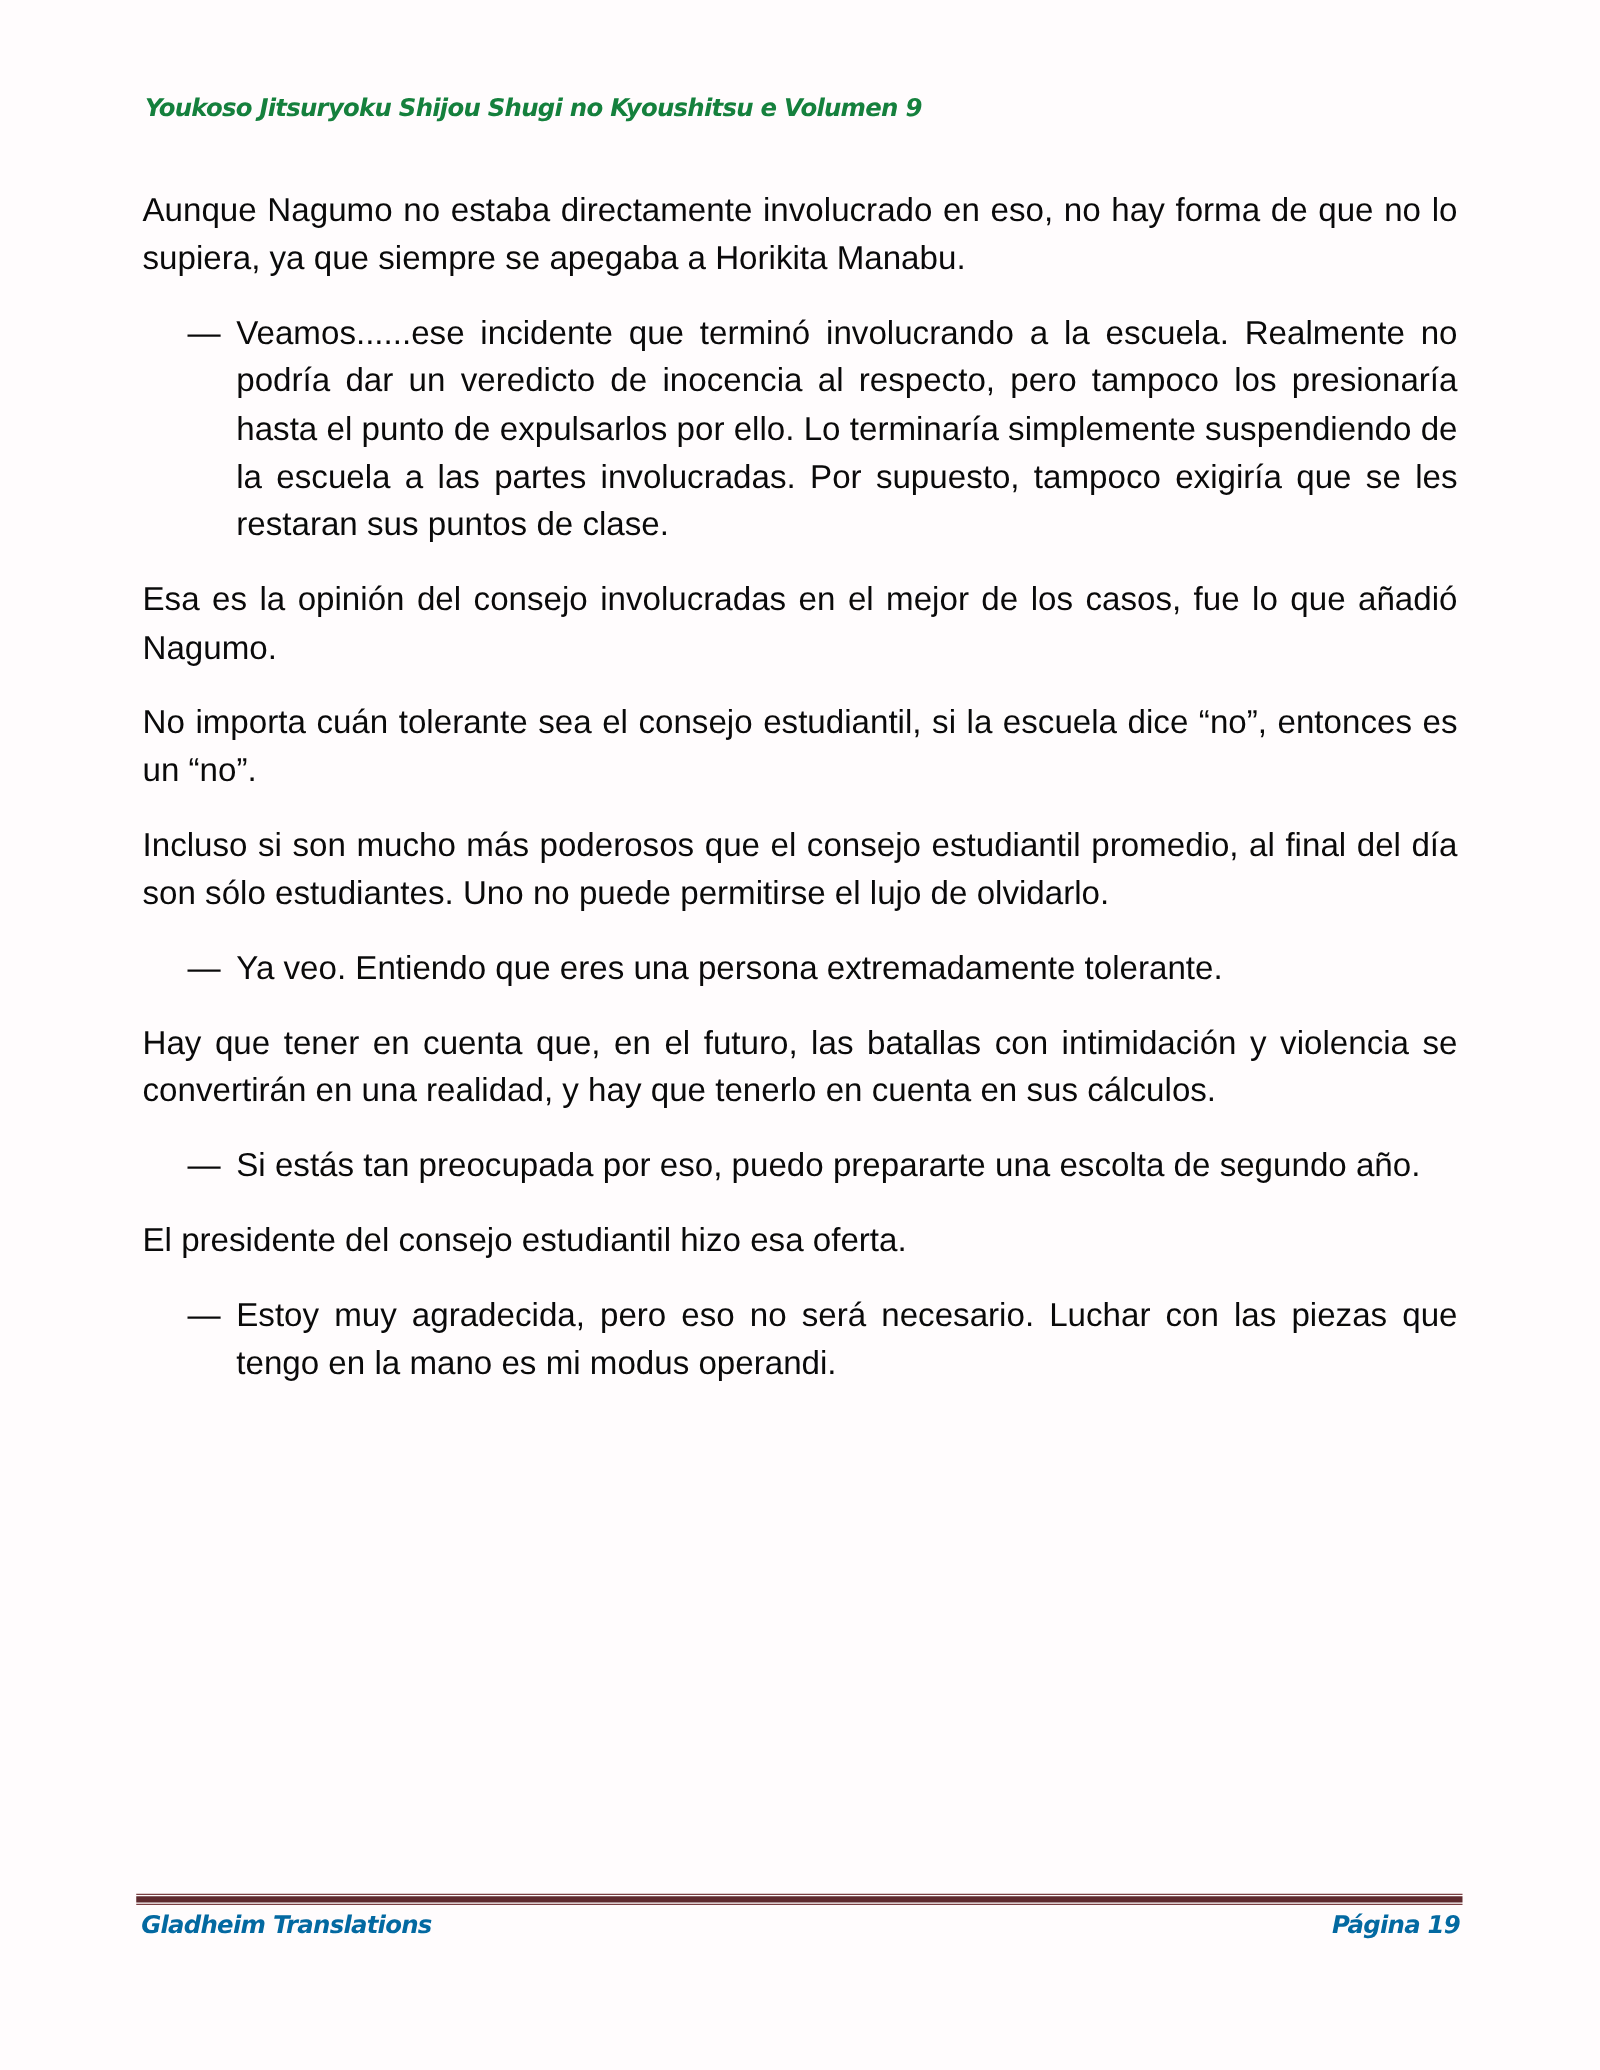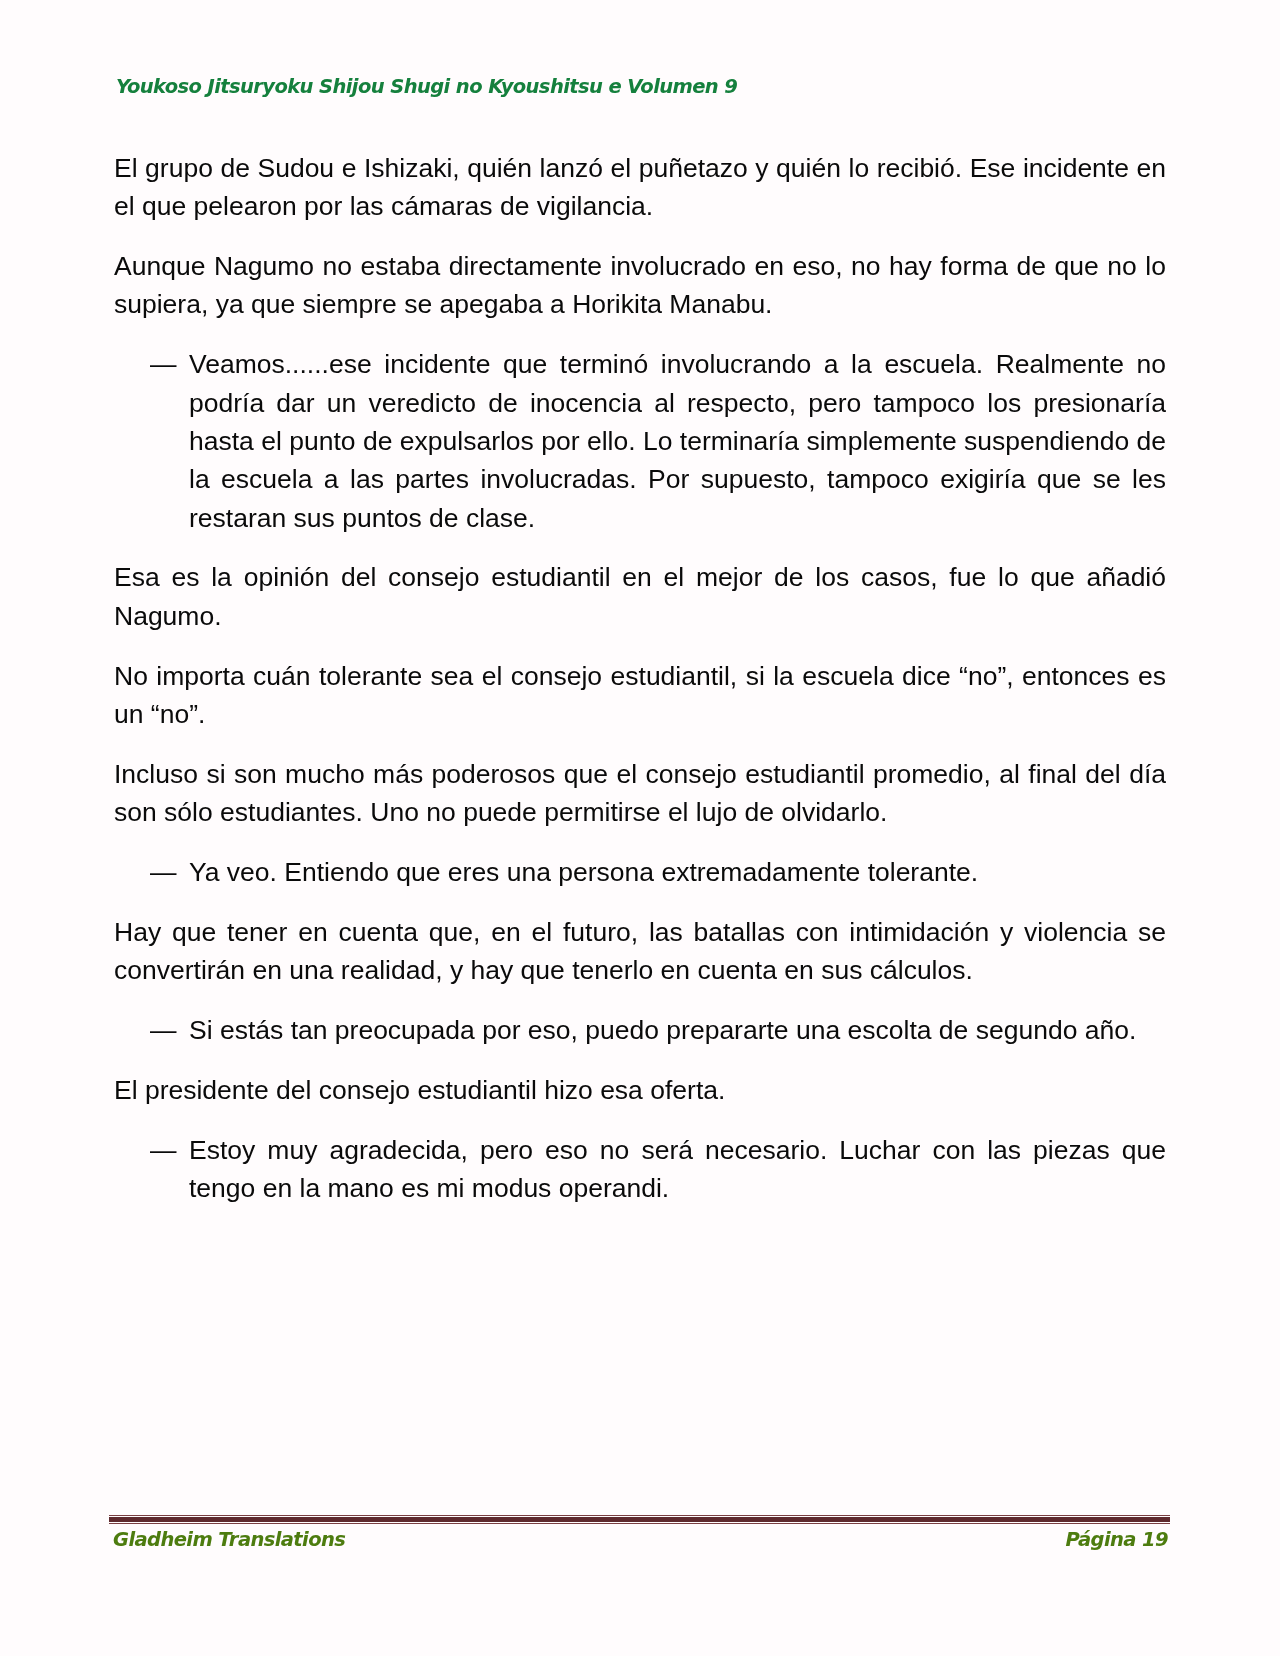--- a/index.html
+++ b/index.html
@@ -69,36 +69,35 @@
   }
   .footer-left, .footer-right {
     position: absolute;
     top: 1526px;
     font-family: "DejaVu Sans", sans-serif;
     font-weight: bold;
     font-style: italic;
     font-size: 19.5px;
     letter-spacing: -0.6px;
     line-height: 28px;
-    color: #4d7c0f;
+    color: #0369a1;
     white-space: nowrap;
   }
   .footer-left { left: 113px; }
   .footer-right { right: 112px; }
 </style>
 </head>
 <body>
 
 <div class="running-header">Youkoso Jitsuryoku Shijou Shugi no Kyoushitsu e Volumen 9</div>
 
 <div class="body-text">
-  <p class="para">El grupo de Sudou e Ishizaki, quién lanzó el puñetazo y quién lo recibió. Ese incidente en el que pelearon por las cámaras de vigilancia.</p>
   <p class="para">Aunque Nagumo no estaba directamente involucrado en eso, no hay forma de que no lo supiera, ya que siempre se apegaba a Horikita Manabu.</p>
   <p class="dialogue"><span class="dash">—</span><span>Veamos......ese incidente que terminó involucrando a la escuela. Realmente no podría dar un veredicto de inocencia al respecto, pero tampoco los presionaría hasta el punto de expulsarlos por ello. Lo terminaría simplemente suspendiendo de la escuela a las partes involucradas. Por supuesto, tampoco exigiría que se les restaran sus puntos de clase.</span></p>
-  <p class="para">Esa es la opinión del consejo estudiantil en el mejor de los casos, fue lo que añadió Nagumo.</p>
+  <p class="para">Esa es la opinión del consejo involucradas en el mejor de los casos, fue lo que añadió Nagumo.</p>
   <p class="para">No importa cuán tolerante sea el consejo estudiantil, si la escuela dice “no”, entonces es un “no”.</p>
   <p class="para">Incluso si son mucho más poderosos que el consejo estudiantil promedio, al final del día son sólo estudiantes. Uno no puede permitirse el lujo de olvidarlo.</p>
   <p class="dialogue"><span class="dash">—</span><span>Ya veo. Entiendo que eres una persona extremadamente tolerante.</span></p>
   <p class="para">Hay que tener en cuenta que, en el futuro, las batallas con intimidación y violencia se convertirán en una realidad, y hay que tenerlo en cuenta en sus cálculos.</p>
   <p class="dialogue"><span class="dash">—</span><span>Si estás tan preocupada por eso, puedo prepararte una escolta de segundo año.</span></p>
   <p class="para">El presidente del consejo estudiantil hizo esa oferta.</p>
   <p class="dialogue"><span class="dash">—</span><span>Estoy muy agradecida, pero eso no será necesario. Luchar con las piezas que tengo en la mano es mi modus operandi.</span></p>
 </div>
 
 <div class="footer-rule">

